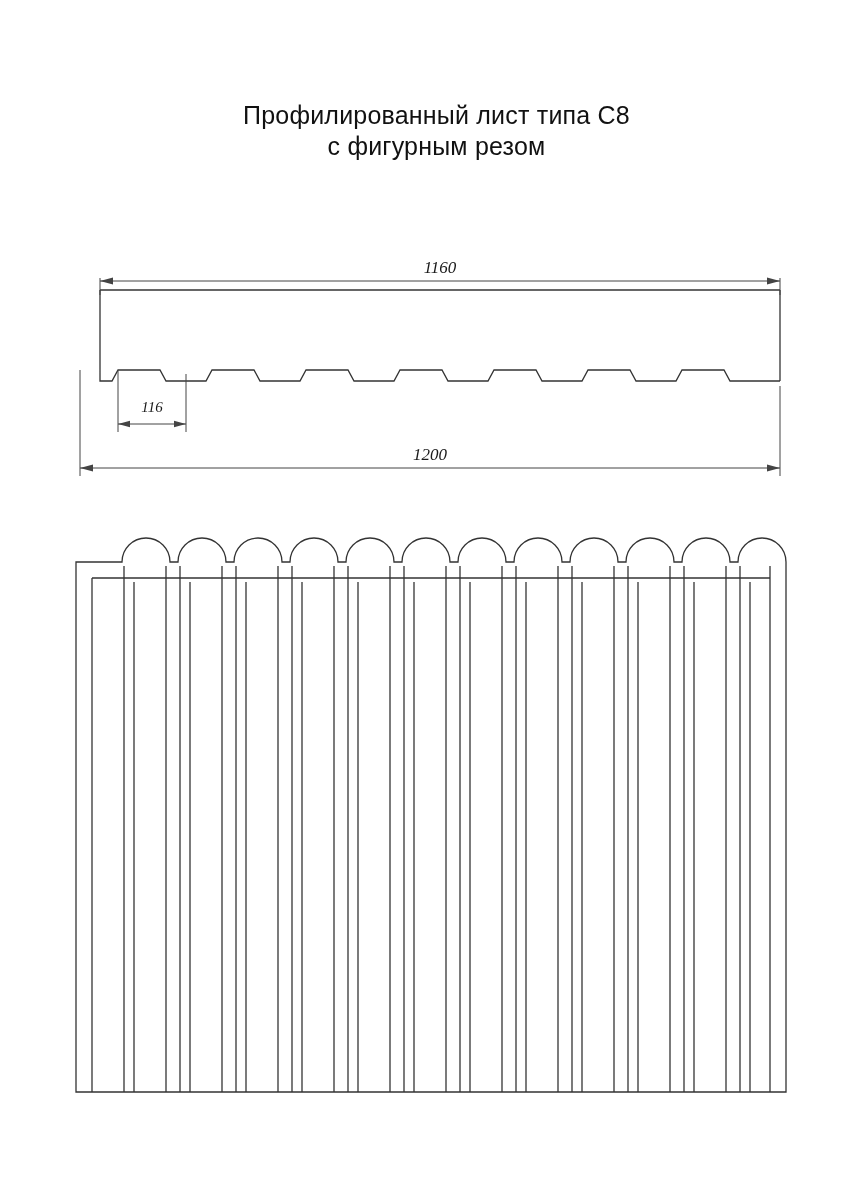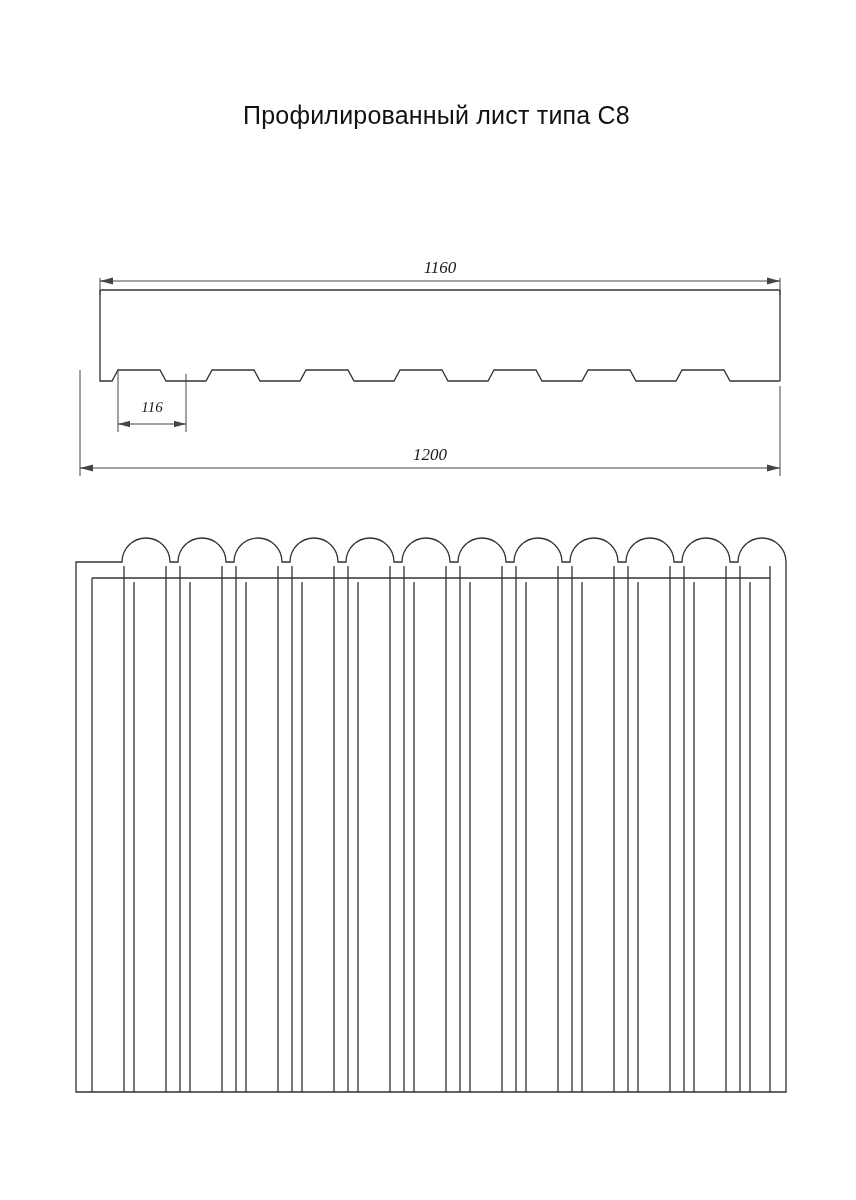--- a/index.html
+++ b/index.html
@@ -52,20 +52,21 @@
     font-size: 15px;
   }
 </style>
 </head>
 <body>
 
 <div class="page">
 
   <div class="title-block">
     <div class="title-line">Профилированный лист типа С8</div>
+    <div class="title-line">с фигурным резом</div>
   </div>
 
   <svg class="drawing" width="856" height="1200" viewBox="0 0 856 1200">
 
     <g fill="none" stroke="#333333" stroke-width="1.3" stroke-linejoin="miter">
 
       <path d="M 100,290 L 780,290"></path>
 
       <path d="M 100,290
                L 100,381

